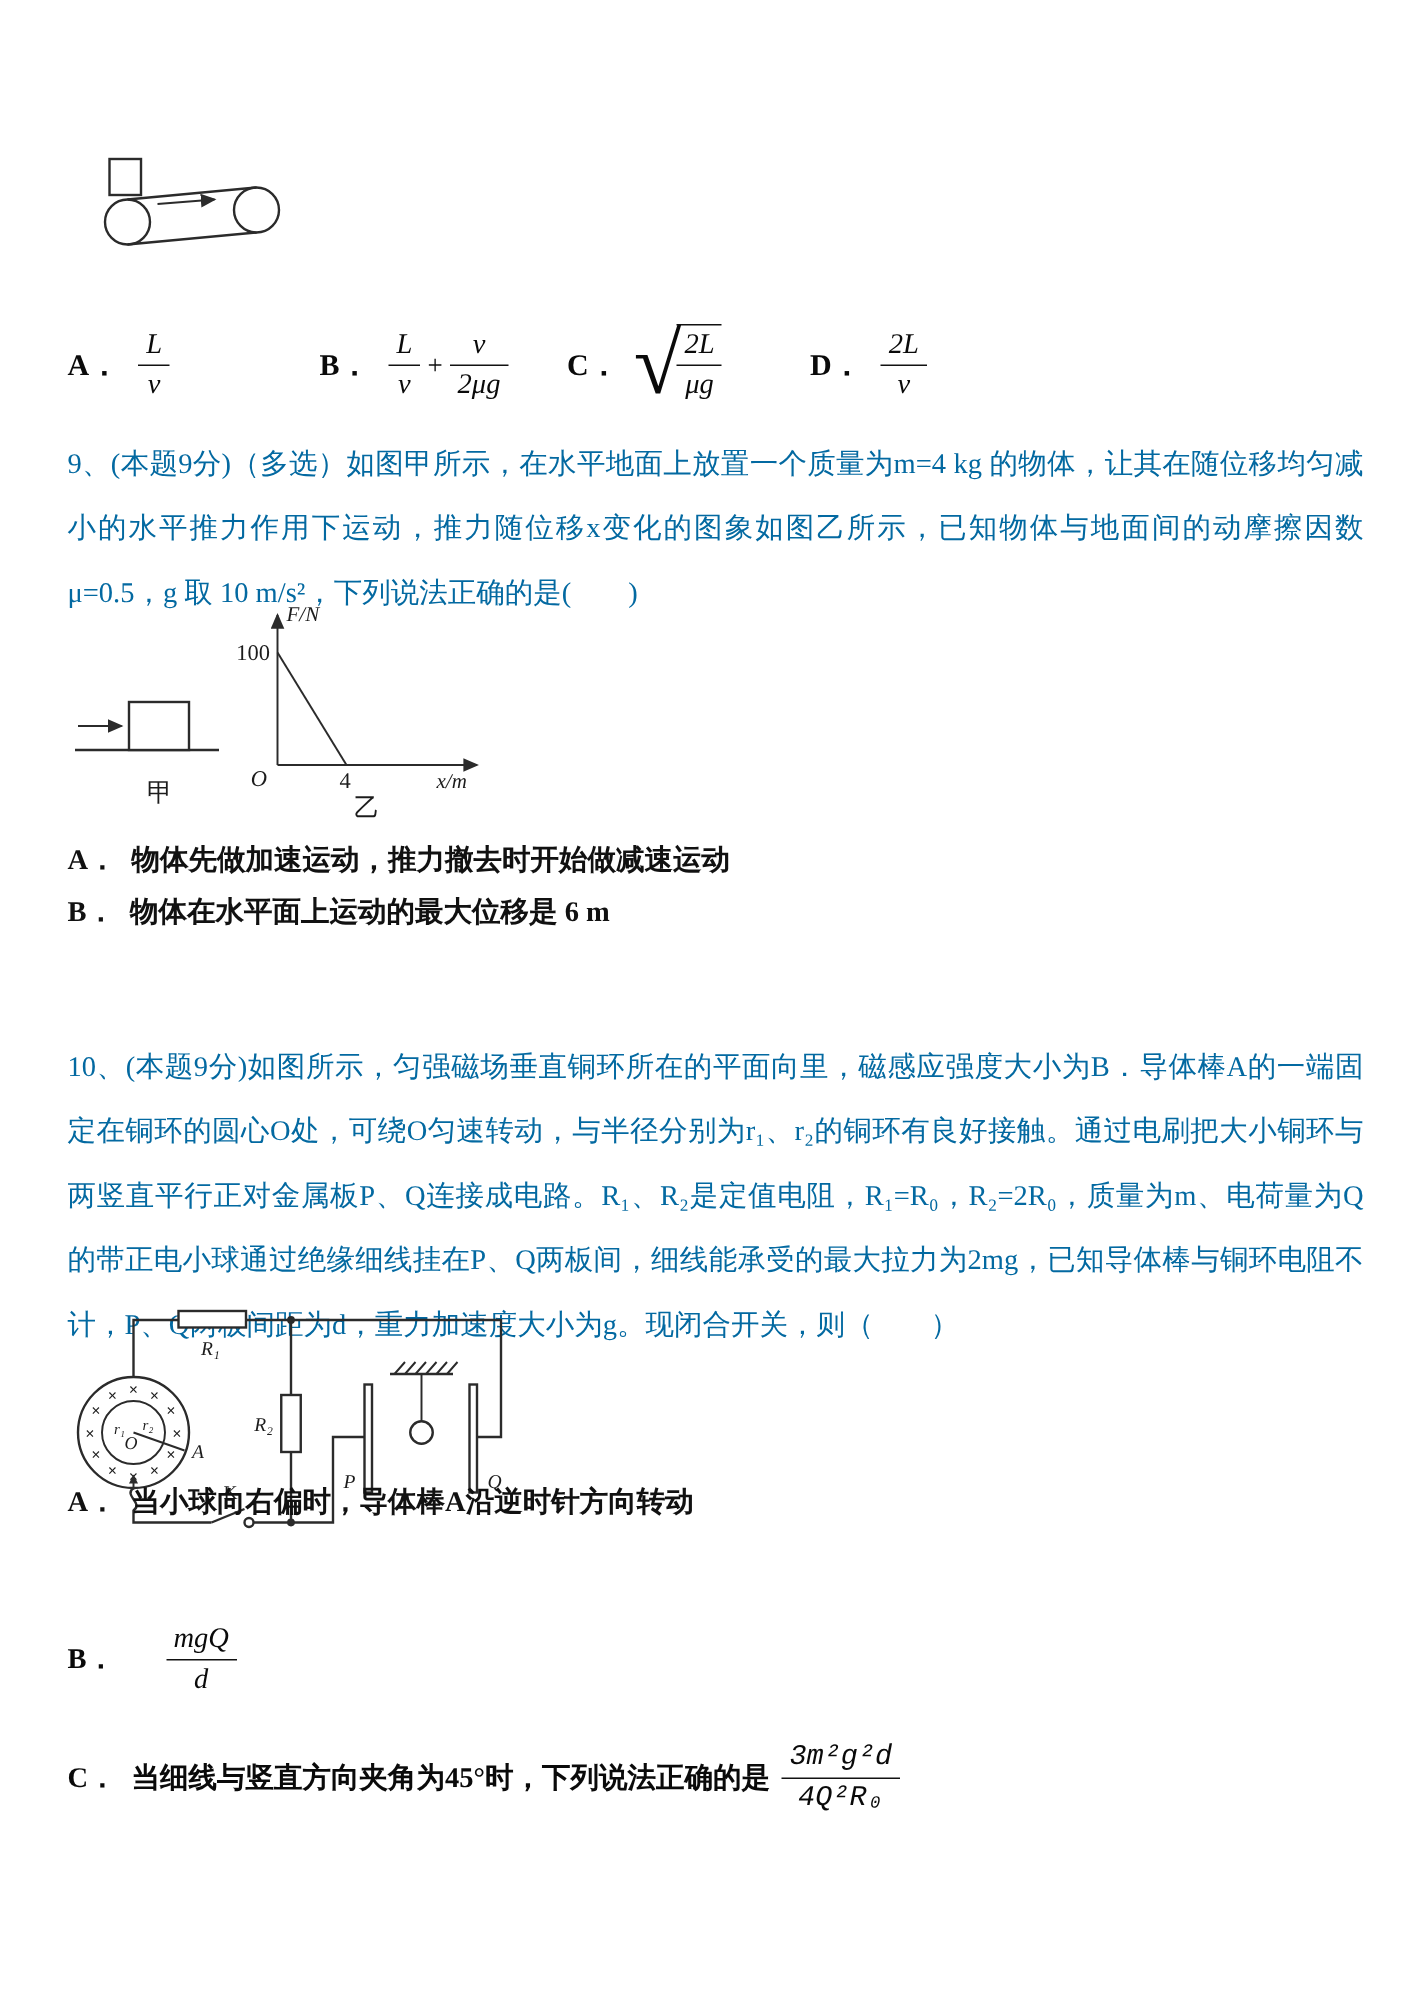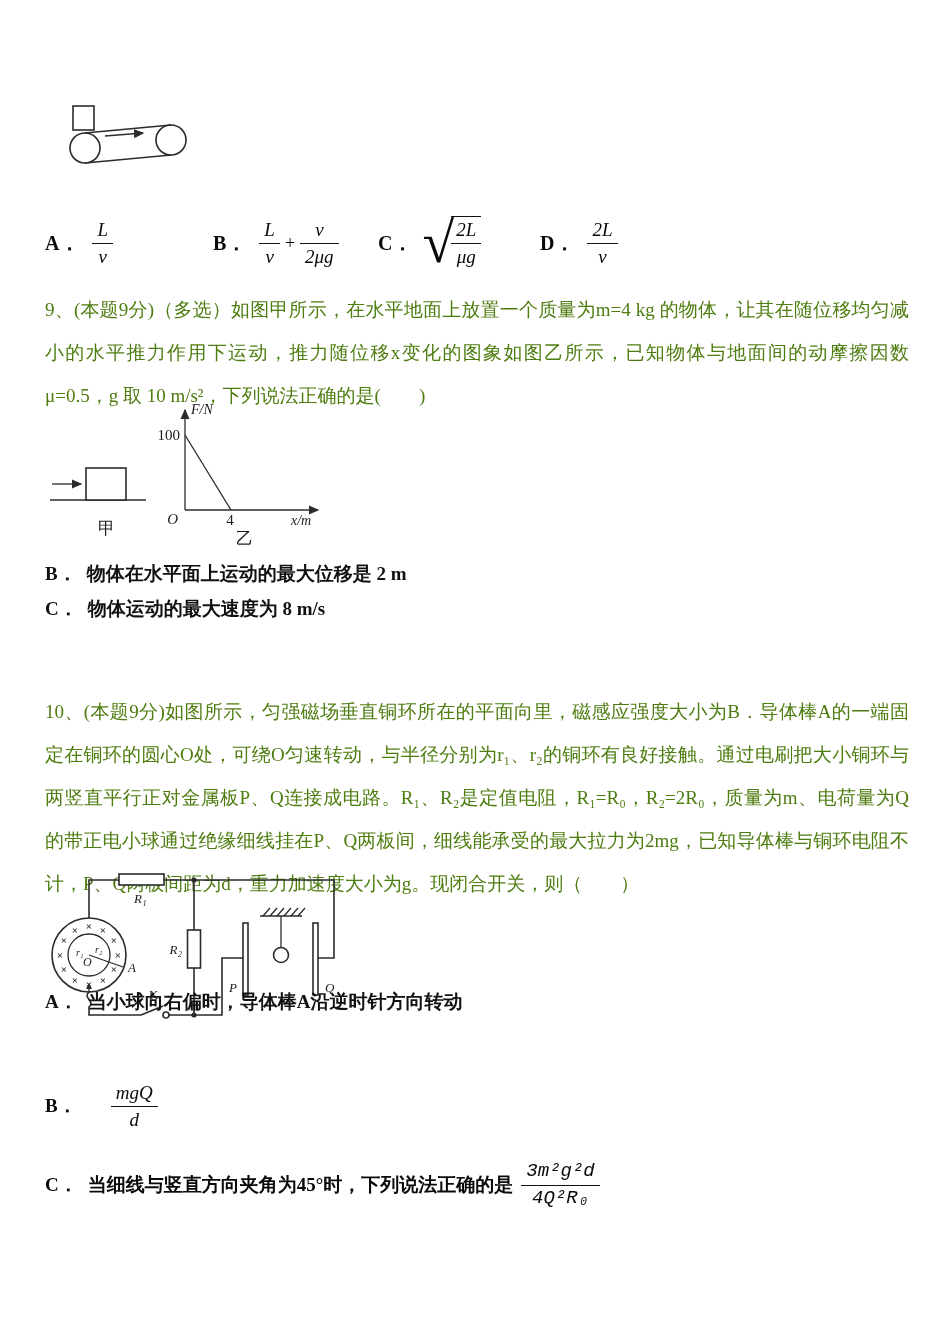--- a/index.html
+++ b/index.html
@@ -5,21 +5,21 @@
   * { margin:0; padding:0; box-sizing:border-box; }
   html,body { background:#ffffff; }
   .page {
     position:relative; width:950px; height:1344px; background:#ffffff;
     font-family:"Liberation Serif","DejaVu Serif",serif; color:#0a0a0a;
     overflow:hidden;
   }
   .abs { position:absolute; }
   .stem {
     left:45px; width:864px; font-size:19px; line-height:43px;
-    text-align:justify; color:#4d7c0f;
+    text-align:justify; color:#0369a1;
     font-family:"Liberation Serif","DejaVu Serif",serif;
   }
   .opt-line { font-size:19px; line-height:35px; color:#111; font-weight:bold; white-space:nowrap; }
   .opt-letter { font-weight:bold; font-family:"Liberation Serif","DejaVu Serif",serif; margin-right:10px; }
   .opt-flex { display:flex; align-items:center; font-size:19px; font-weight:bold; white-space:nowrap; }
   .frac { display:inline-block; vertical-align:middle; text-align:center;
           font-family:"Liberation Serif","DejaVu Serif",serif; font-style:italic;
           font-weight:normal; font-size:19px; line-height:1.15; margin:0 3px; }
   .frac .num { display:block; border-bottom:1.4px solid #111; padding:0 5px 2px; }
   .frac .den { display:block; padding:2px 5px 0; }
@@ -115,22 +115,22 @@
       <text x="143" y="16" font-size="14" class="it">F/N</text>
       <text x="132" y="42" font-size="15" text-anchor="end">100</text>
       <text x="130" y="126" font-size="15" class="it" text-anchor="end">O</text>
       <text x="182" y="127" font-size="15" text-anchor="middle">4</text>
       <text x="243" y="127" font-size="14" class="it">x/m</text>
       <text x="188" y="146" font-size="17">乙</text>
     </svg>
   </div>
 
   <div class="abs" style="left:45px; top:556px;">
-    <div class="opt-line"><span class="opt-letter">B．</span><span>物体在水平面上运动的最大位移是 2 m</span></div>
-    <div class="opt-line"><span class="opt-letter">C．</span><span>物体运动的最大速度为 8 m/s</span></div>
+    <div class="opt-line"><span class="opt-letter">A．</span><span>物体先做加速运动，推力撤去时开始做减速运动</span></div>
+    <div class="opt-line"><span class="opt-letter">B．</span><span>物体在水平面上运动的最大位移是 6 m</span></div>
   </div>
 
   <div class="abs stem" style="top:690px;">10、(本题9分)如图所示，匀强磁场垂直铜环所在的平面向里，磁感应强度大小为B．导体棒A的一端固定在铜环的圆心O处，可绕O匀速转动，与半径分别为r₁、r₂的铜环有良好接触。通过电刷把大小铜环与两竖直平行正对金属板P、Q连接成电路。R₁、R₂是定值电阻，R₁=R₀，R₂=2R₀，质量为m、电荷量为Q的带正电小球通过绝缘细线挂在P、Q两板间，细线能承受的最大拉力为2mg，已知导体棒与铜环电阻不计，P、Q两板间距为d，重力加速度大小为g。现闭合开关，则（　　）</div>
 
   <div class="abs" style="left:36px; top:866px;">
     <svg width="370" height="175" viewBox="0 0 370 175">
 
       <path d="M53,52 V14 H298 V92 H282" class="wire"></path>
       <path d="M158,14 V64 M158,102 V149" class="wire"></path>
       <path d="M53,126 C46,131 60,136 53,141 V149 H105" class="wire"></path>

